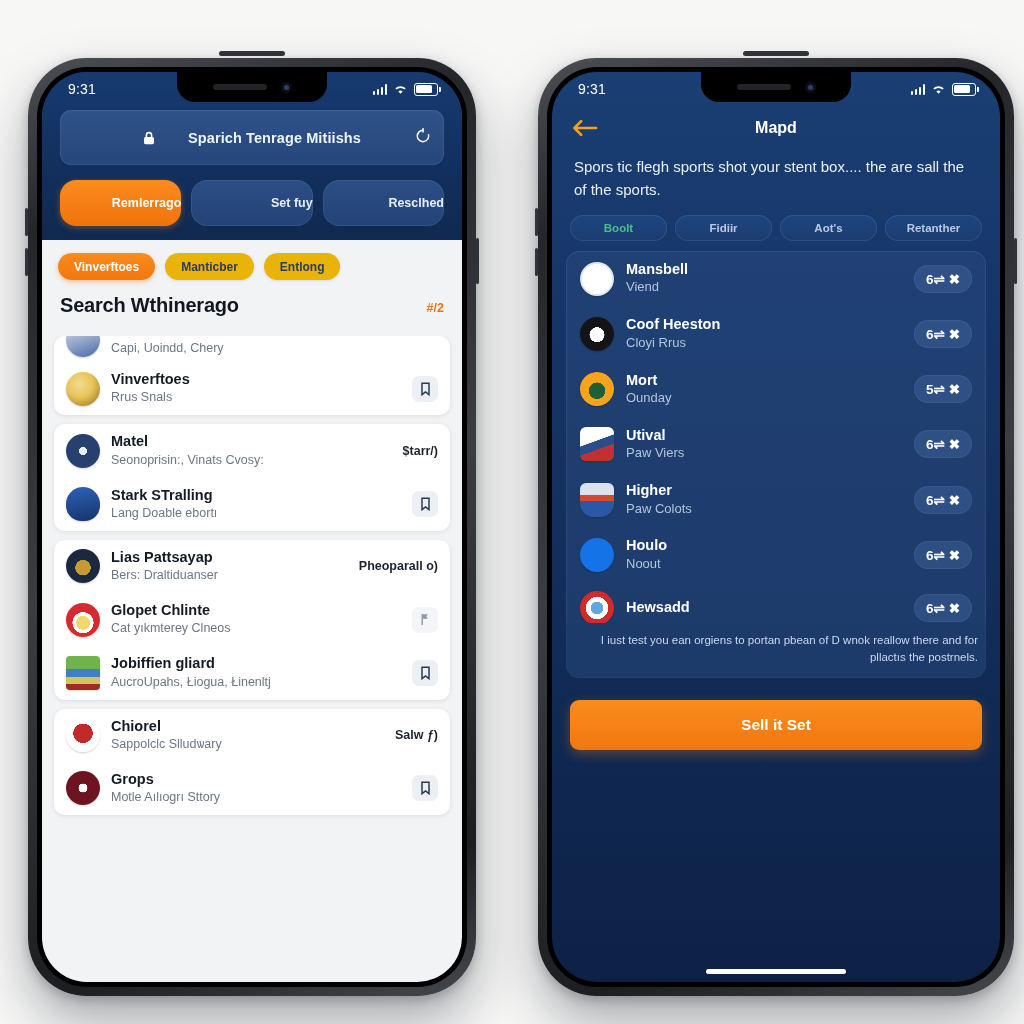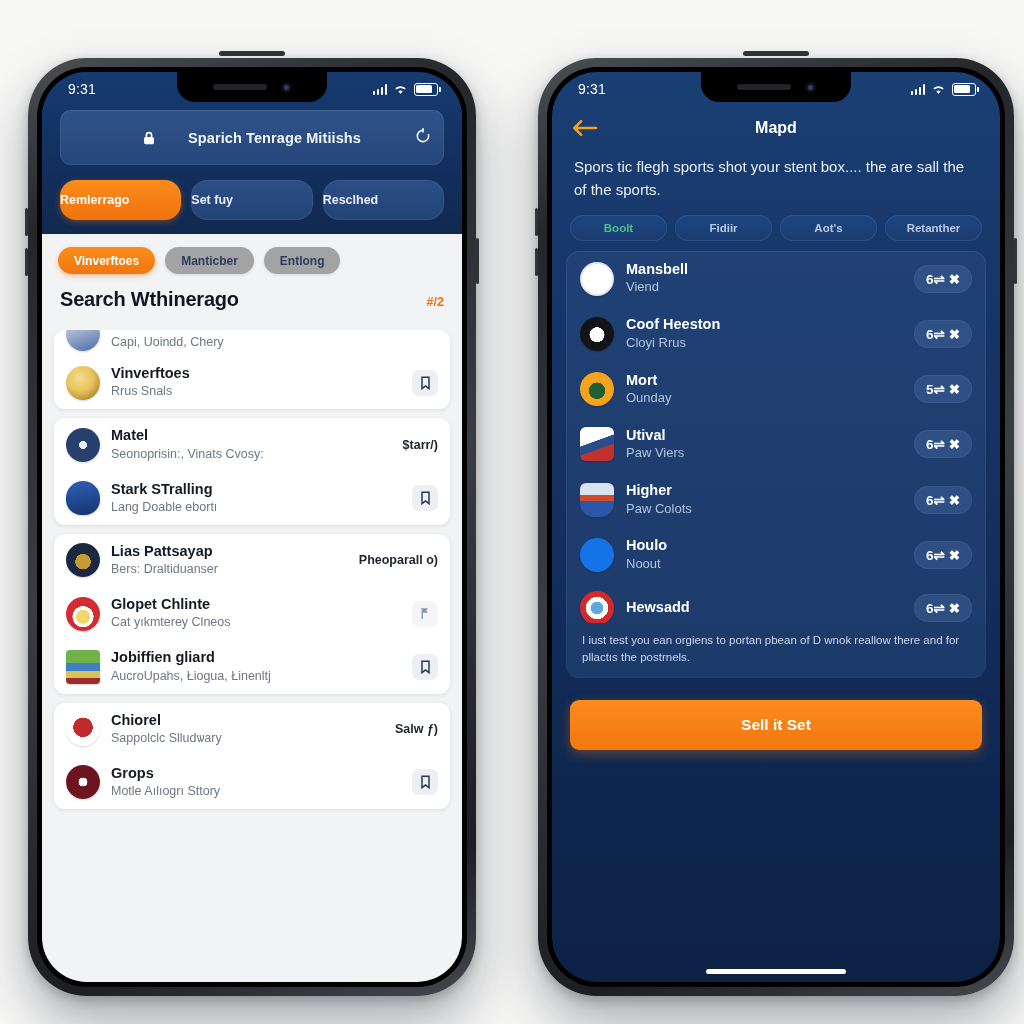--- a/index.html
+++ b/index.html
@@ -79,37 +79,37 @@
     background:linear-gradient(180deg,#2e5289 0%,#27477b 100%);
     display:flex;align-items:center;justify-content:center;position:relative;
     box-shadow:inset 0 0 0 1px rgba(255,255,255,.08);
     gap:24px;
   }
   .searchbar .lock{position:relative;margin-right:9px;display:flex;}
   .searchbar .txt{color:#eef3fb;font-size:14.5px;font-weight:600;letter-spacing:.1px;}
   .searchbar .reload{position:absolute;right:13px;top:50%;transform:translateY(-50%);}
   .seg-row{display:flex;gap:10px;padding:15px 18px 0;}
   .seg{
-    flex:1;height:40px;border-radius:16px;display:flex;align-items:center;justify-content:flex-start;
+    flex:1;height:46px;border-radius:16px;display:flex;align-items:center;justify-content:flex-end;
     font-size:12.5px;font-weight:700;color:#e8eefb;
     background:linear-gradient(180deg,#2b4e86 0%,#244375 100%);
     box-shadow:inset 0 0 0 1px rgba(255,255,255,.07);
   }
   .seg.active{
     background:linear-gradient(180deg,#fa8c1c 0%,#f0730d 100%);
     color:#fff;box-shadow:0 2px 6px rgba(240,115,13,.4);
   }
 
   .left-body{
     background:#f2f3f5;height:100%;position:relative;
   }
   .chip-row{display:flex;gap:10px;padding:13px 16px 8px;background:#f2f3f5;}
   .chip{
     height:27px;padding:0 16px;border-radius:14px;display:flex;align-items:center;
-    font-size:12px;font-weight:700;color:#2a3d5e;background:#a3a3a3;
+    font-size:12px;font-weight:700;color:#2a3d5e;background:#eab308;
     box-shadow:0 1px 3px rgba(20,30,60,.13);
   }
   .chip.active{background:linear-gradient(180deg,#fa8c1c 0%,#f2770f 100%);color:#fff;
     box-shadow:0 2px 5px rgba(242,119,15,.4);}
   .sec-head{
     display:flex;align-items:baseline;justify-content:space-between;
     padding:6px 18px 10px;background:#f2f3f5;
   }
   .sec-title{font-size:20px;font-weight:700;color:#11161f;letter-spacing:-.2px;}
   .sec-count{font-size:12.5px;font-weight:700;color:#f0730d;}
@@ -187,21 +187,21 @@
   .rrow .rtitle{color:#fff;font-size:14.5px;font-weight:700;line-height:1.2;
     white-space:nowrap;overflow:hidden;text-overflow:ellipsis;}
   .rrow .rsub{color:#b4c4de;font-size:13px;line-height:1.3;margin-top:1px;
     white-space:nowrap;overflow:hidden;text-overflow:ellipsis;}
   .pill{
     display:flex;align-items:center;gap:7px;height:28px;padding:0 12px;border-radius:14px;
     background:rgba(70,106,160,.42);color:#fff;font-size:13.5px;font-weight:600;white-space:nowrap;
     box-shadow:inset 0 0 0 1px rgba(150,185,235,.10);
   }
   .panel-note{
-    padding:9px 16px 12px;color:#cbd8ee;font-size:11.5px;line-height:1.5;text-align:left;
+    padding:9px 8px 12px;color:#cbd8ee;font-size:11.5px;line-height:1.5;text-align:right;
     background:rgba(27,58,106,.55);
   }
   .cta{
     margin:22px 18px 0;height:50px;border-radius:9px;
     background:linear-gradient(180deg,#fa8c1c 0%,#f2770f 100%);
     display:flex;align-items:center;justify-content:center;
     color:#fff;font-size:15.5px;font-weight:700;
     box-shadow:0 4px 12px rgba(242,119,15,.35);
   }
   .homebar.light{background:#fff;}

